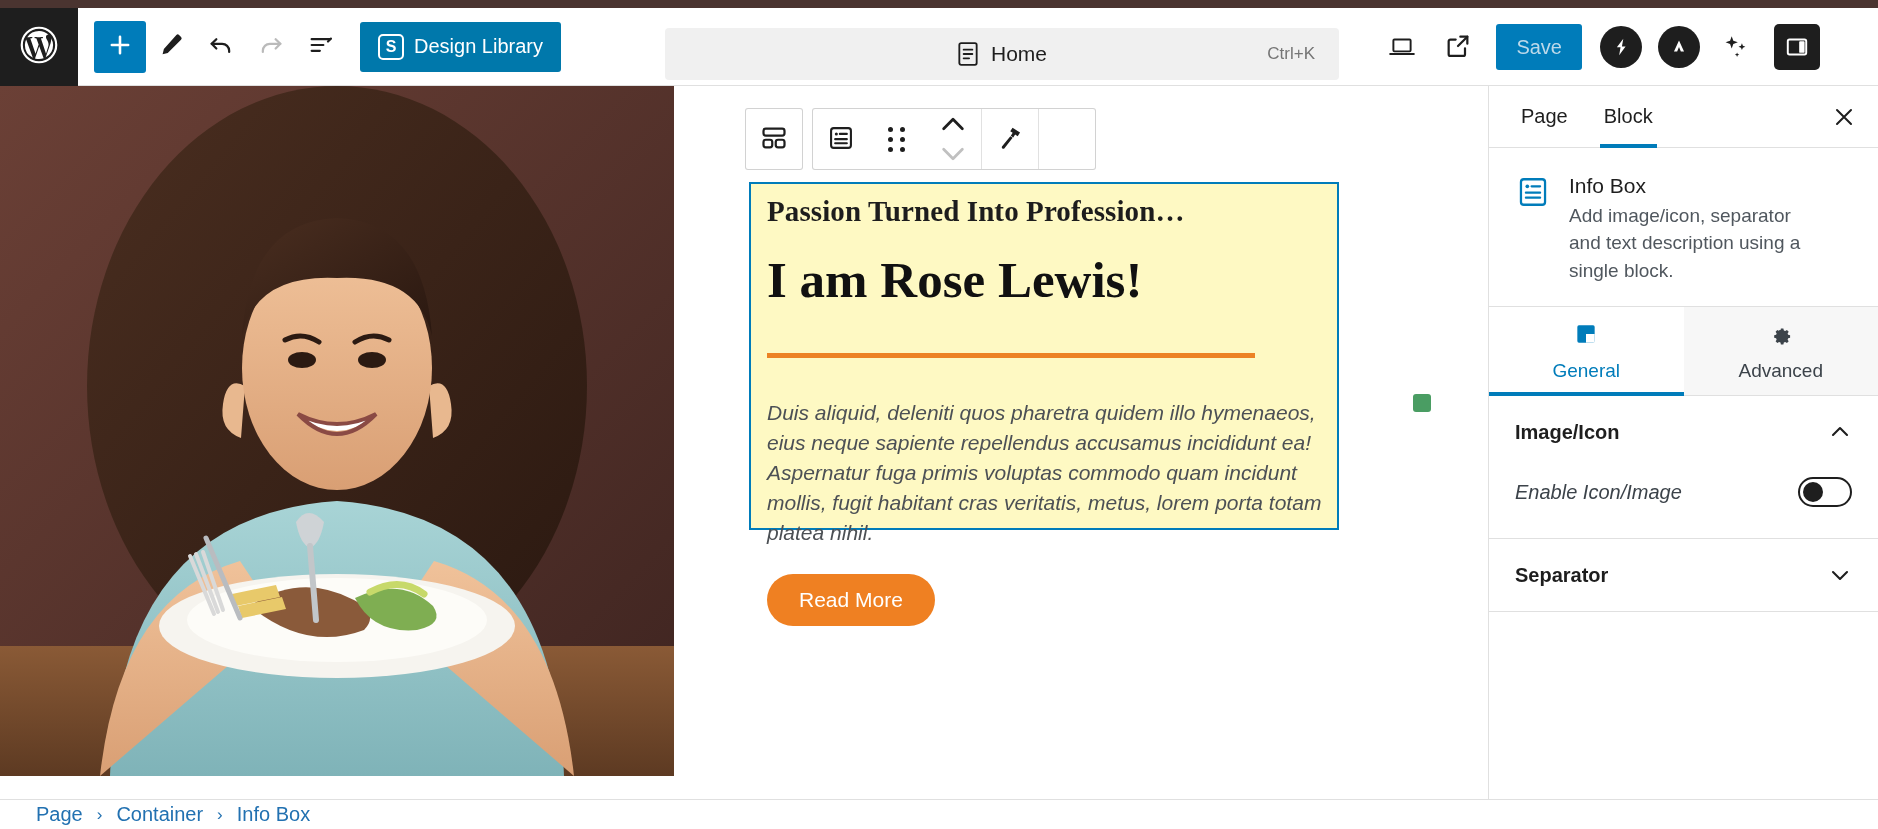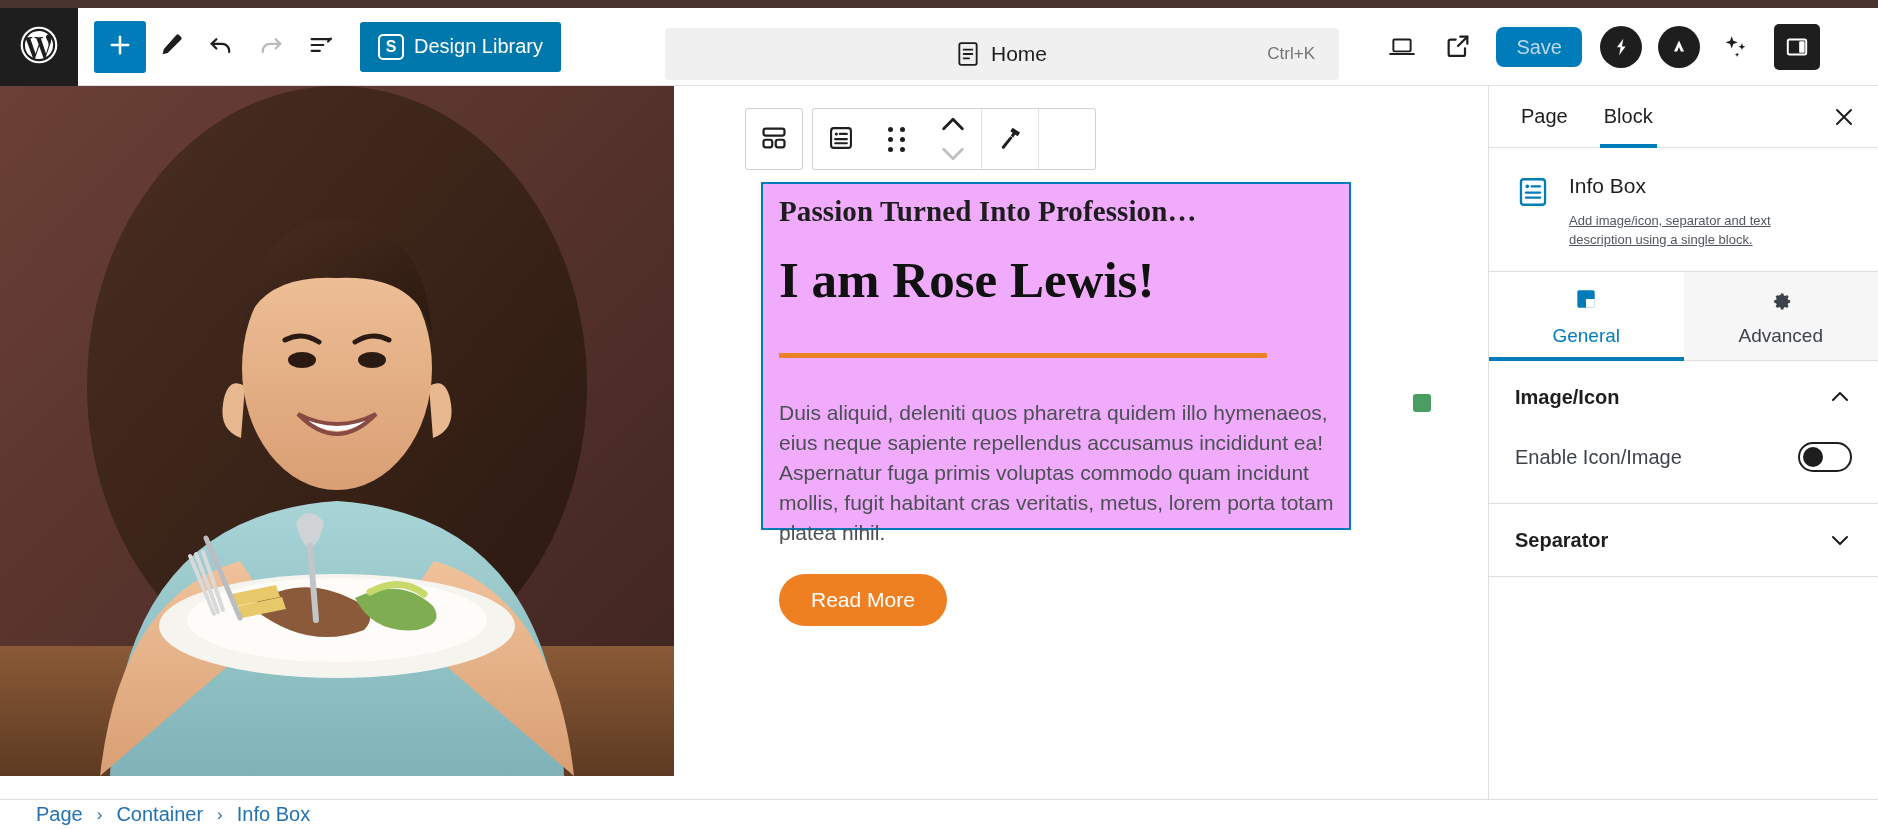--- a/index.html
+++ b/index.html
@@ -69,22 +69,22 @@
   .cmd-shortcut {
     position: absolute; right: 24px; font-size: 17px; color: #757575;
   }
 
   .tb-right {
     position: absolute; right: 8px; top: 0; height: 78px;
     display: flex; align-items: center; gap: 4px;
   }
   .tb-right .tb-btn { width: 52px; height: 52px; }
   .save-btn {
-    background: #007cba; color: #bcd9ea; border: none; border-radius: 8px;
-    height: 40px; padding: 0 20px; font-size: 20px; cursor: pointer;
+    background: #007cba; color: #bcd9ea; border: none; border-radius: 3px;
+    height: 46px; padding: 0 20px; font-size: 20px; cursor: pointer;
     margin: 0 8px; font-family: "Liberation Sans", sans-serif;
   }
   .round-icon {
     width: 42px; height: 42px; border-radius: 50%; background: #1e1e1e;
     display: flex; align-items: center; justify-content: center;
     color: #fff; cursor: pointer; margin: 0 6px; flex: 0 0 42px;
   }
   .sq-icon {
     width: 46px; height: 46px; border-radius: 5px; background: #1e1e1e;
     display: flex; align-items: center; justify-content: center;
@@ -127,41 +127,42 @@
   }
   .bt-sep { width: 1px; height: 60px; background: #1e1e1e22; }
   .bt-cell svg { width: 28px; height: 28px; }
   .grip { display: grid; grid-template-columns: 6px 6px; gap: 5px 6px; }
   .grip i { width: 5px; height: 5px; border-radius: 50%; background: #1e1e1e; display: block; }
   .movers { display: flex; flex-direction: column; align-items: center; justify-content: center; gap: 2px; }
   .chev { width: 22px; height: 12px; }
 
   
   .info-block {
-    position: absolute; left: 16px; top: 96px; width: 590px; height: 348px;
+    position: absolute; left: 4px; top: 96px; width: 590px; height: 348px;
     border: 2px solid #007cba;
-    background: #f0abfc;
+    background: #fef9c3;
     padding: 0 16px;
   }
   .eyebrow {
     font-family: "Liberation Serif", serif;
     font-size: 29px; font-weight: bold; color: #1d1d1d;
     line-height: 1.2; padding-top: 10px; letter-spacing: .1px;
   }
   .headline {
     font-family: "Liberation Serif", serif;
     font-size: 51px; font-weight: bold; color: #111;
     line-height: 1.15; margin-top: 22px;
   }
   .orange-sep {
     height: 5px; background: #ec8224; width: 488px; margin-top: 44px;
   }
   .body-copy {
     margin-top: 40px; font-size: 21px; line-height: 1.42; color: #4c5055;
     width: 585px;
+    font-style: italic;
   }
   .read-more {
     margin-top: 26px; background: #ef8022; color: #fff; border: none;
     border-radius: 40px; height: 52px; padding: 0 32px; font-size: 21px;
     cursor: pointer; font-family: "Liberation Sans", sans-serif;
   }
   .green-dot {
     position: absolute; left: 1413px; top: 308px;
     width: 18px; height: 18px; border-radius: 3px; background: #4a9d63;
   }
@@ -202,23 +203,22 @@
   }
   .sb-close svg { width: 24px; height: 24px; }
 
   .blockcard { display: flex; gap: 18px; padding: 26px 26px 22px 26px; }
   .blockcard-icon {
     width: 36px; height: 36px; flex: 0 0 36px;
     display: flex; align-items: center; justify-content: center;
   }
   .blockcard-title { font-size: 21px; color: #1e1e1e; font-weight: 400; }
   .blockcard-desc {
-    font-size: 13px; line-height: 1.44; color: #50575e; margin-top: 14px;
+    font-size: 19px; line-height: 1.44; color: #50575e; margin-top: 4px;
     max-width: 245px;
-    text-decoration: underline;
   }
 
   .tab-row {
     display: flex; border-bottom: 1px solid #e0e0e0;
     border-top: 1px solid #e0e0e0;
     background: #f7f7f7;
   }
   .gtab {
     flex: 1; height: 88px; display: flex; flex-direction: column;
     align-items: center; justify-content: center; gap: 8px;
@@ -234,21 +234,21 @@
 
   .panel {
     border-bottom: 1px solid #e0e0e0; padding: 0 26px; text-align: center;
   }
   .panel-head {
     display: flex; align-items: center; justify-content: space-between;
     height: 72px; cursor: pointer;
   }
   .panel-title { font-size: 20px; font-weight: bold; color: #1e1e1e; }
   .panel-chev { width: 24px; height: 24px; }
-  .panel-body { padding-bottom: 22px; }
+  .panel-body { padding-bottom: 22px; font-style: italic; }
   .row {
     display: flex; align-items: center; justify-content: space-between;
     height: 48px;
   }
   .row-label { font-size: 20px; color: #3c434a; }
   .toggle {
     width: 54px; height: 30px; border-radius: 15px;
     border: 2px solid #1e1e1e; background: #fff;
     position: relative; cursor: pointer;
   }

